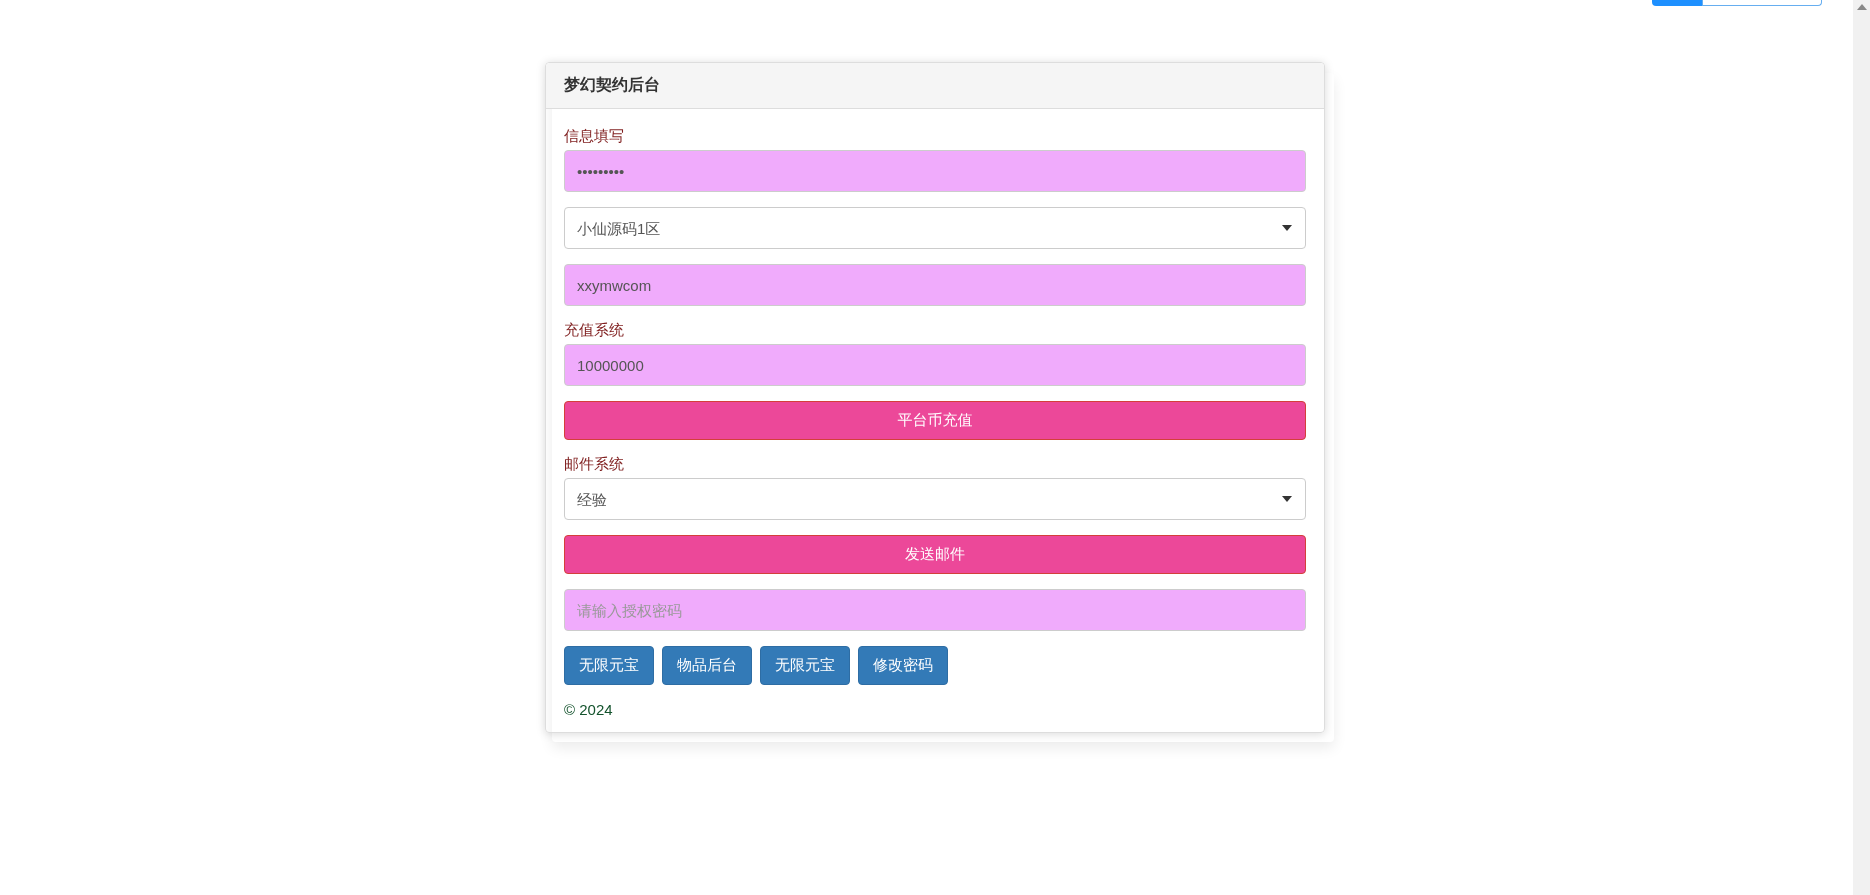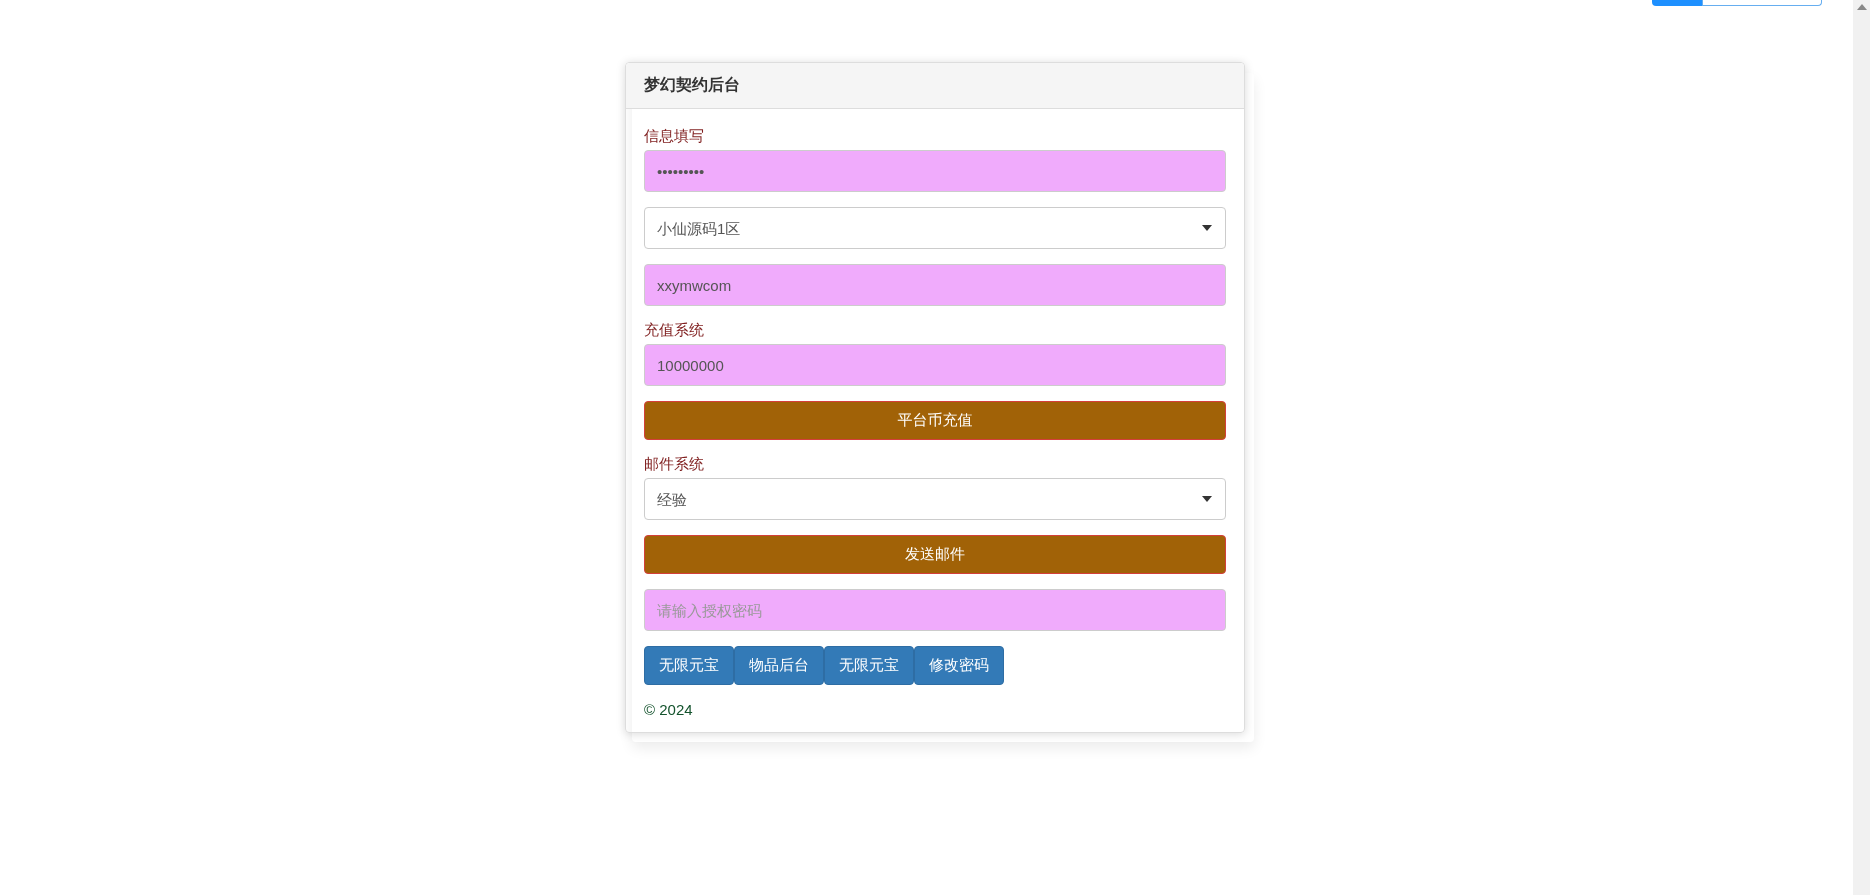--- a/index.html
+++ b/index.html
@@ -16,21 +16,21 @@
       color: #333;
       font-size: 14px;
     }
     .page-wrap {
       width: 100%;
       display: flex;
       justify-content: center;
       padding-top: 62px;
     }
     .panel {
-      width: 620px;
+      width: 780px;
       border: 1px solid #ddd;
       border-radius: 4px;
       box-shadow: 0 1px 10px rgba(0,0,0,0.15), 0 0 0 0 rgba(0,0,0,0);
       position: relative;
     }
     .panel::after{
       content:"";
       position:absolute;
       left:6px; right:-10px; top:10px; bottom:-10px;
       box-shadow: 0 6px 14px rgba(0,0,0,0.08);
@@ -101,29 +101,30 @@
       font-size: 15px;
       cursor: pointer;
       text-align: center;
       color: #fff;
     }
     .btn-block {
       width: 100%;
       display: block;
     }
     .btn-danger {
-      background: #a16207;
+      background: #ec4899;
       border-color: #d43f3a;
     }
     .btn-primary {
       background: #337ab7;
       border-color: #2e6da4;
     }
     .btn-row {
       display: flex;
+      gap: 8px;
       margin-bottom: 14px;
     }
     .footer {
       font-size: 15px;
       color: #14532d;
       padding-top: 2px;
     }
     
     .top-edge {
       position: absolute;

